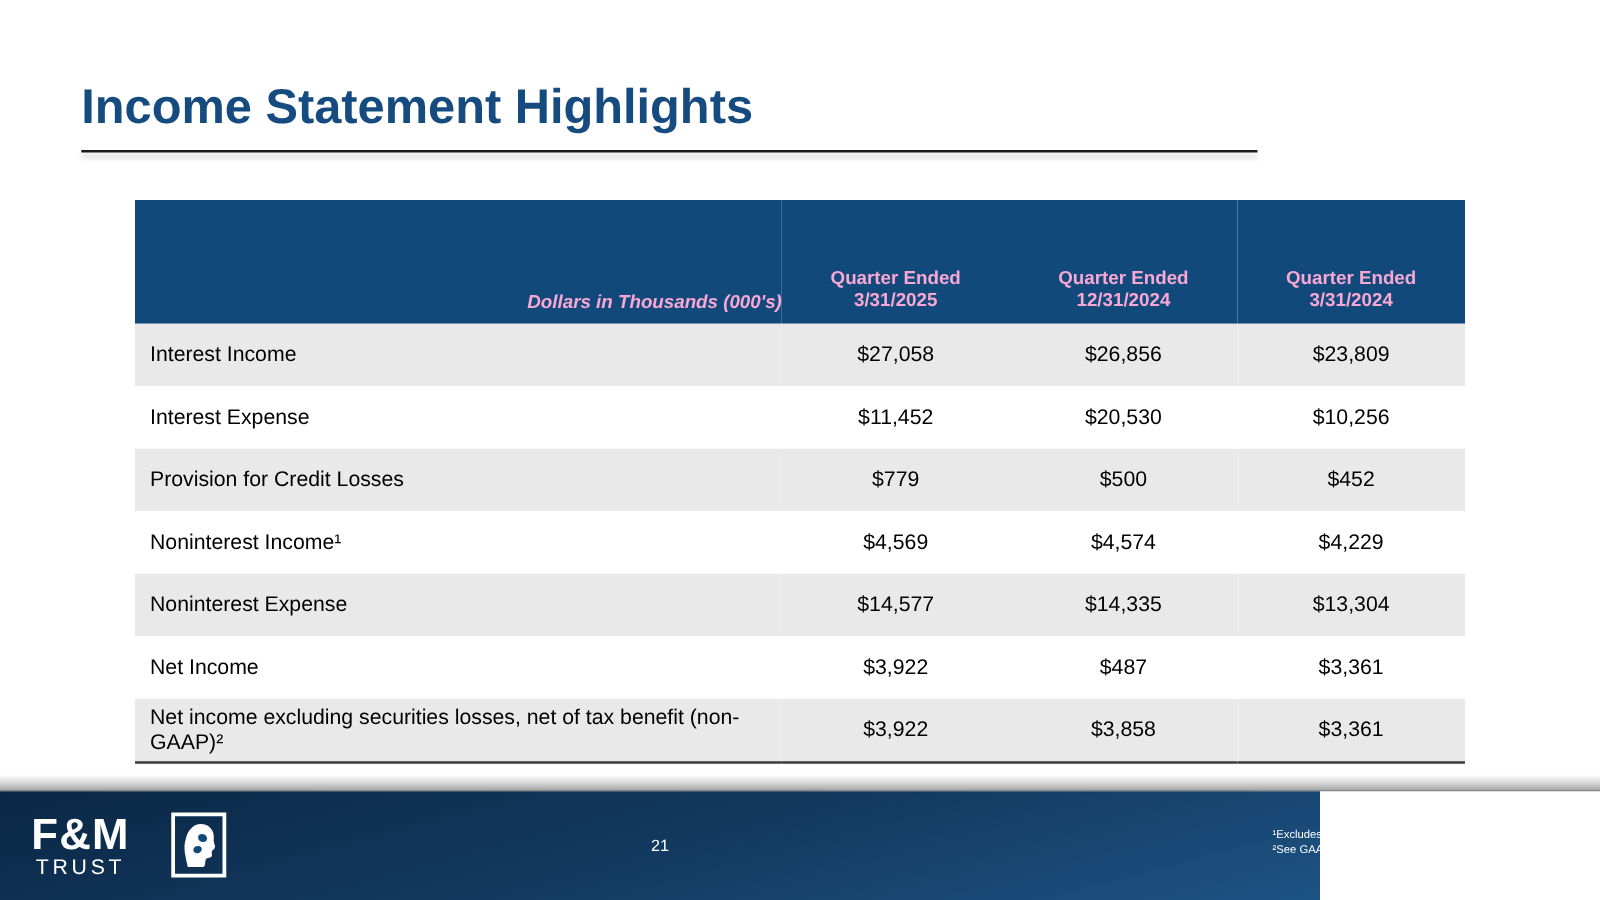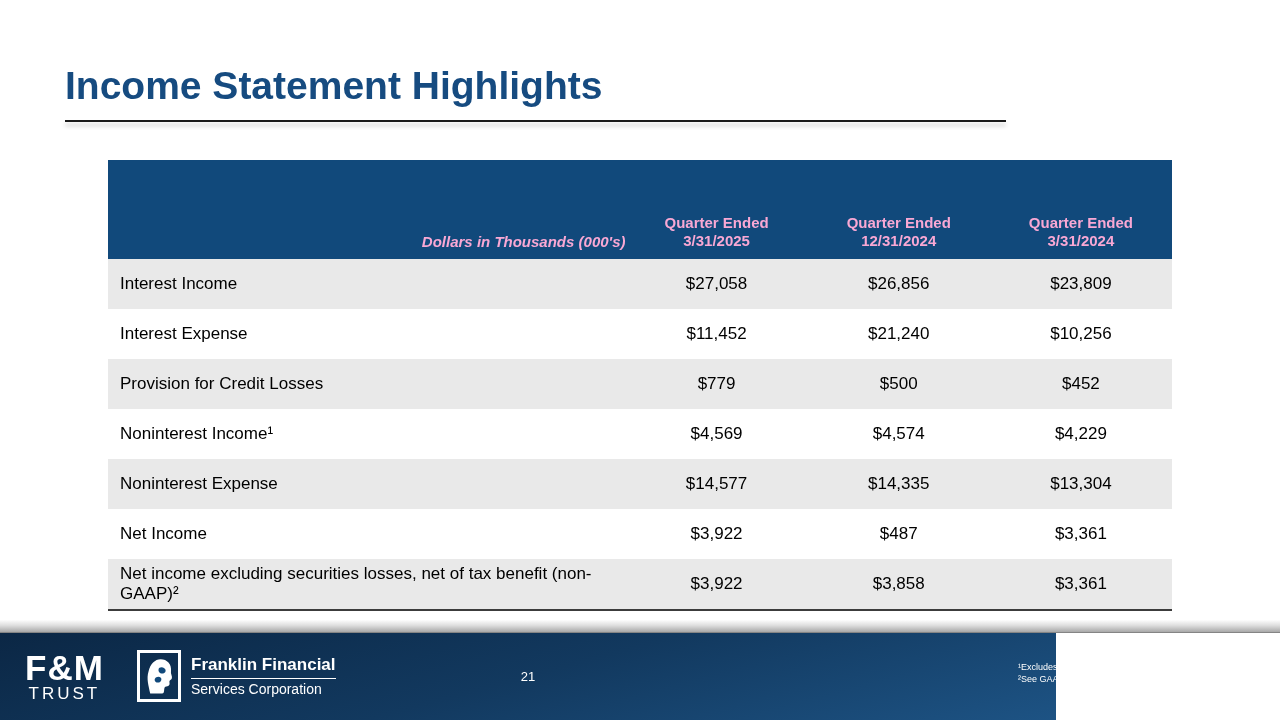--- a/index.html
+++ b/index.html
@@ -169,21 +169,21 @@
   <tbody>
     <tr>
       <td class="row-label">Interest Income</td>
       <td class="row-val">$27,058</td>
       <td class="row-val">$26,856</td>
       <td class="row-val">$23,809</td>
     </tr>
     <tr>
       <td class="row-label">Interest Expense</td>
       <td class="row-val">$11,452</td>
-      <td class="row-val">$21,240</td>
+      <td class="row-val">$20,530</td>
       <td class="row-val">$10,256</td>
     </tr>
     <tr>
       <td class="row-label">Provision for Credit Losses</td>
       <td class="row-val">$779</td>
       <td class="row-val">$500</td>
       <td class="row-val">$452</td>
     </tr>
     <tr>
       <td class="row-label">Noninterest Income¹</td>
@@ -221,24 +221,20 @@
   </div>
 
   <div class="franklin-logo">
     <div class="franklin-box">
       <svg width="32" height="40" viewBox="0 0 40 48" aria-hidden="true">
         <path fill="#ffffff" d="M9,46 C7,36 4,27 7,18 C9,9 15,3 22,3 C30,3 36,9 35,18 C34.5,22 37,24 36,27 C35.2,29 33,29 33,31 C33,33 34,35 32,36.3 C30,37.5 28,36.5 27,38.5 C26,42 27,46 24,46 Z"></path>
         <path fill="#11497b" d="M20,14 C23,12 27,13 28,16 C29,19 27,21 24,21 C21,21 18,18 20,14 Z"></path>
         <path fill="#11497b" d="M16,26 C19,24 23,25 23,28 C23,31 20,33 17,32 C14,31 14,28 16,26 Z"></path>
       </svg>
     </div>
-    <div class="franklin-text">
-      <div class="franklin-line1">Franklin Financial</div>
-      <div class="franklin-line2">Services Corporation</div>
-    </div>
   </div>
 
   <div class="page-number">21</div>
 
   <div class="footnotes">
     <div>¹Excludes net securities gains/losses in all periods;</div>
     <div>²See GAAP versus Non-GAAP reconciliation</div>
   </div>
 </div>
 

